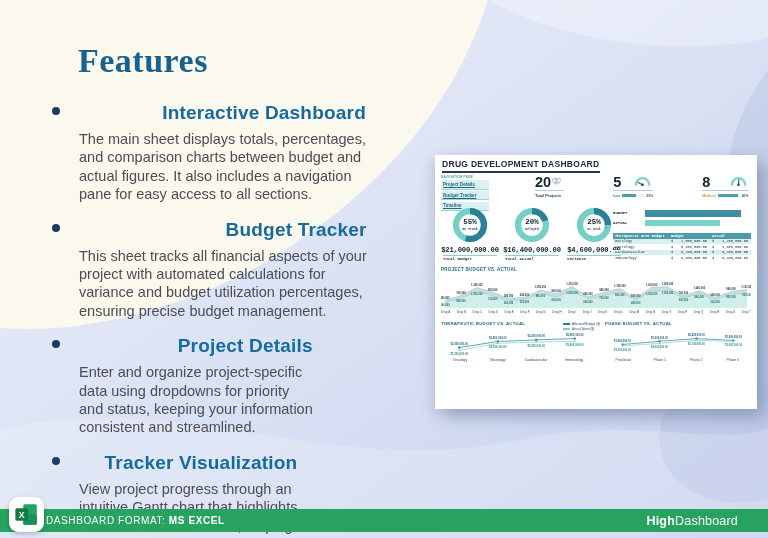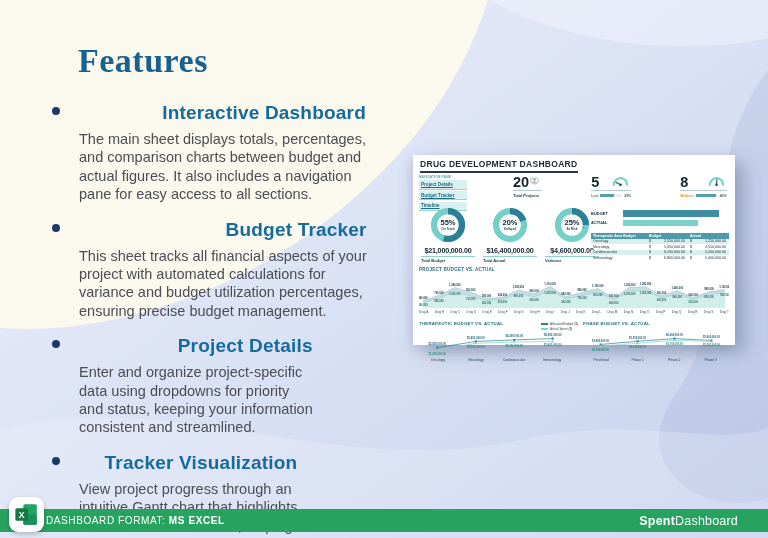--- a/index.html
+++ b/index.html
@@ -10,21 +10,21 @@
   
   .title{position:absolute;left:78px;top:42px;margin:0;font-family:"Liberation Serif","DejaVu Serif",serif;
          font-size:34px;font-weight:700;color:#17628f;letter-spacing:.5px;}
   .features{position:absolute;left:52px;top:102px;width:356px;}
   .feat{display:flex;gap:19px;margin-bottom:15px;}
   .bullet{flex:none;width:7px;height:7px;border:4px solid #1d3a66;border-radius:50%;margin-top:5px;background:transparent;}
   .feat h2{margin:0 0 6px;font-size:19px;color:#156a9e;letter-spacing:.2px;text-align:right;}
   .feat p{margin:0;font-size:14.5px;line-height:1.27;color:#4c4d55;white-space:pre-line;}
 
   
-  .panel{position:absolute;left:413px;top:155px;width:322px;height:190px;background:#fff;
+  .panel{position:absolute;left:435px;top:155px;width:322px;height:254px;background:#fff;
          box-shadow:10px 8px 16px rgba(108,124,156,.5),-3px 4px 10px rgba(108,124,156,.22);}
   .p-title{position:absolute;left:7px;top:4px;font-size:8.5px;font-weight:800;letter-spacing:.3px;color:#1b2a33;
            border-bottom:2px solid #2a3940;padding-bottom:2px;}
   .p-metrics{position:absolute;left:6px;top:20px;right:6px;height:31px;display:flex;gap:40px;}
   .p-nav{width:56px;}
   .p-nav-label{font-size:3.2px;font-weight:700;color:#4aa0a8;letter-spacing:.2px;}
   .p-nav-btn{width:48px;background:#d9f1f1;border-bottom:.5px solid #9fd3d3;color:#1d6a84;
              font-size:4.6px;font-weight:700;text-decoration:underline;padding:1.6px 2px;margin-top:1.4px;cursor:pointer;}
   .p-metric{flex:1;position:relative;padding:0 3px 0 6px;}
   .p-num-row{display:flex;align-items:flex-start;justify-content:space-between;height:16px;
@@ -32,21 +32,21 @@
   .p-num{font-size:14.5px;font-weight:800;color:#12252e;line-height:1;}
   .p-mlabel{font-size:4px;font-weight:700;color:#123941;margin-top:2px;}
   .risk-row{display:flex;align-items:center;gap:2px;margin-top:2.5px;}
   .risk-name{font-size:3.6px;font-weight:800;}
   .risk-track{height:3.6px;width:22px;background:#e4f2f3;}
   .risk-fill{height:100%;background:#4f9fae;}
   .risk-pct{font-size:3.4px;color:#45565d;font-weight:700;}
   .gauge{width:17px;height:10px;margin-top:1px;}
   .brain{width:11px;height:11px;margin-top:1px;}
 
-  .p-mid{position:absolute;left:6px;top:52px;right:6px;height:57px;}
+  .p-mid{position:absolute;left:6px;top:52px;right:6px;height:57px;font-family:Liberation Mono, monospace;}
   .donut-col{position:absolute;top:0;width:58px;text-align:center;}
   .dc0{left:0;} .dc1{left:62px;} .dc2{left:124px;}
   .donut-wrap{position:relative;width:36px;height:36px;margin:0 auto;}
   .donut{width:36px;height:36px;transform:rotate(-90deg);}
   .donut-text{position:absolute;left:0;top:0;width:36px;height:36px;display:flex;flex-direction:column;
               align-items:center;justify-content:center;}
   .donut-pct{font-size:7.5px;font-weight:800;color:#12252e;line-height:1;}
   .donut-lbl{font-size:3.2px;font-weight:700;color:#20505c;margin-top:1px;}
   .total-val{font-size:7.2px;font-weight:800;color:#12252e;margin-top:3px;letter-spacing:-.2px;}
   .total-line{height:.8px;background:#8fd2ca;width:92%;margin:1.2px auto 1.4px;}
@@ -489,21 +489,21 @@
           <span>Preclinical</span>
           <span>Phase 1</span>
           <span>Phase 2</span>
           <span>Phase 3</span>
         </div>
     </div>
   </div>
 
   <div class="footer-bar">
     <span class="fmt"><span>DASHBOARD FORMAT:</span> <b>MS EXCEL</b></span>
-    <span class="brand"><span class="bb">Spent</span><span class="bl">Dashboard</span></span>
+    <span class="brand"><span class="bb">High</span><span class="bl">Dashboard</span></span>
   </div>
   <div class="excel-badge">
     <svg viewBox="0 0 34 34" width="27" height="27">
       <rect x="13" y="4" width="17" height="26" rx="2" fill="#21a366"></rect>
       <rect x="13" y="17" width="17" height="13" rx="2" fill="#1b8f58"></rect>
       <rect x="3" y="9" width="16" height="16" rx="2" fill="#107c41"></rect>
       <text x="11" y="21.5" font-size="11" font-weight="bold" fill="#fff" text-anchor="middle" font-family="Liberation Sans, sans-serif">X</text>
     </svg>
   </div>
 </div>

